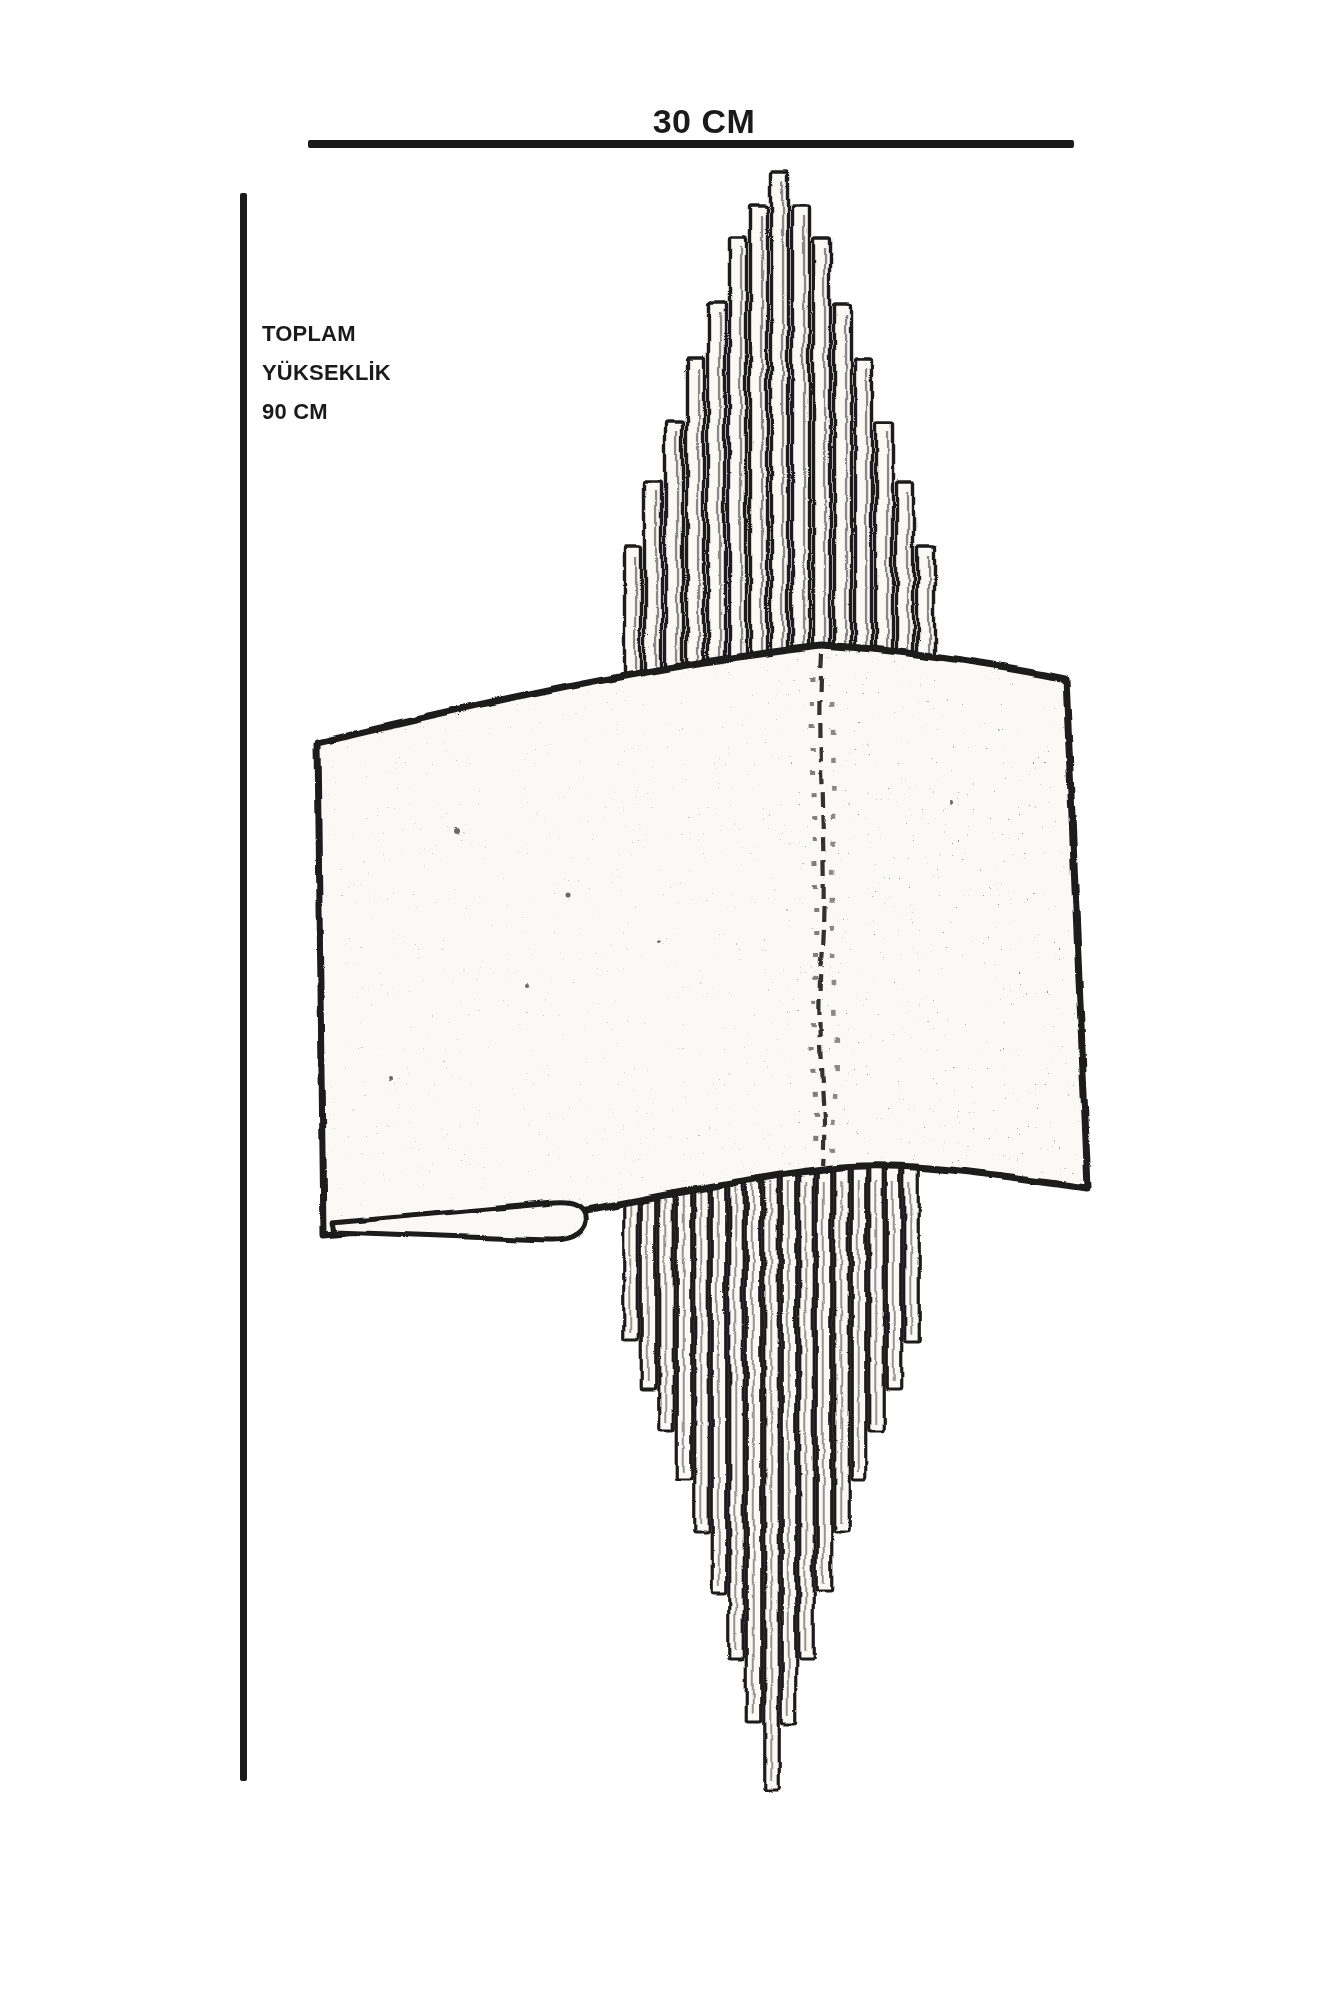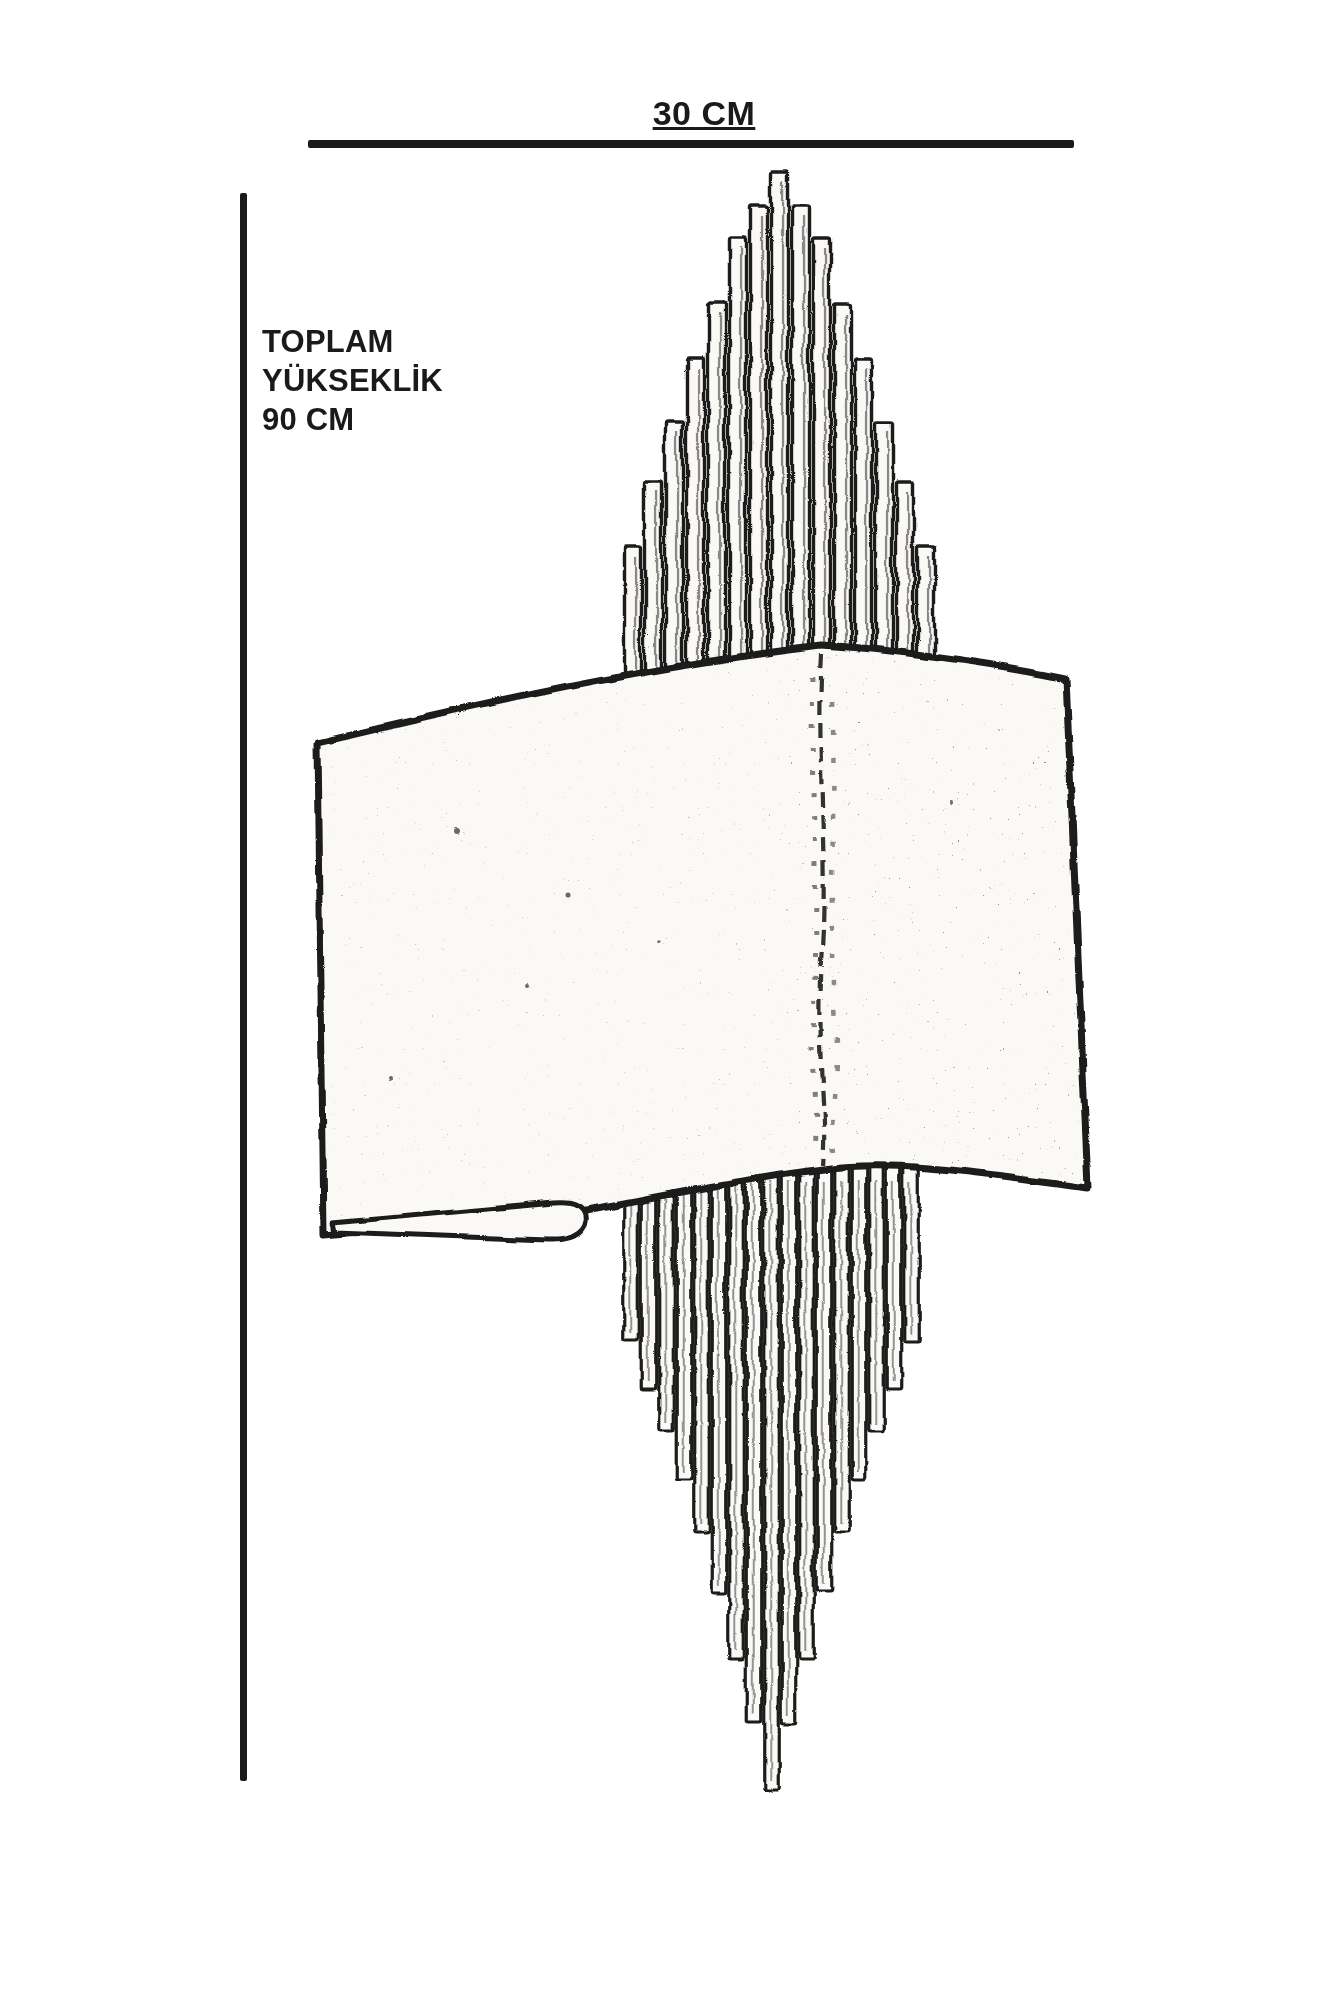--- a/index.html
+++ b/index.html
@@ -10,29 +10,28 @@
     position: relative;
     overflow: hidden;
   }
   .dim-label {
     position: absolute;
     font-weight: bold;
     color: #1a1a1a;
     white-space: nowrap;
   }
   #width-label {
-    left: 554px; top: 96px; width: 300px;
+    left: 554px; top: 104px; width: 300px;
     text-align: center;
     font-size: 34px; line-height: 34px;
     letter-spacing: 0.5px;
-    text-decoration: underline;
   }
   #height-label {
-    left: 262px; top: 322px;
-    font-size: 31px; line-height: 39px;
+    left: 262px; top: 314px;
+    font-size: 22px; line-height: 39px;
     letter-spacing: 0.2px;
   }
   #hline {
     position: absolute;
     left: 308px; top: 140px;
     width: 766px; height: 8px;
     background: #1a1a1a;
     border-radius: 2px;
   }
   #vline {

